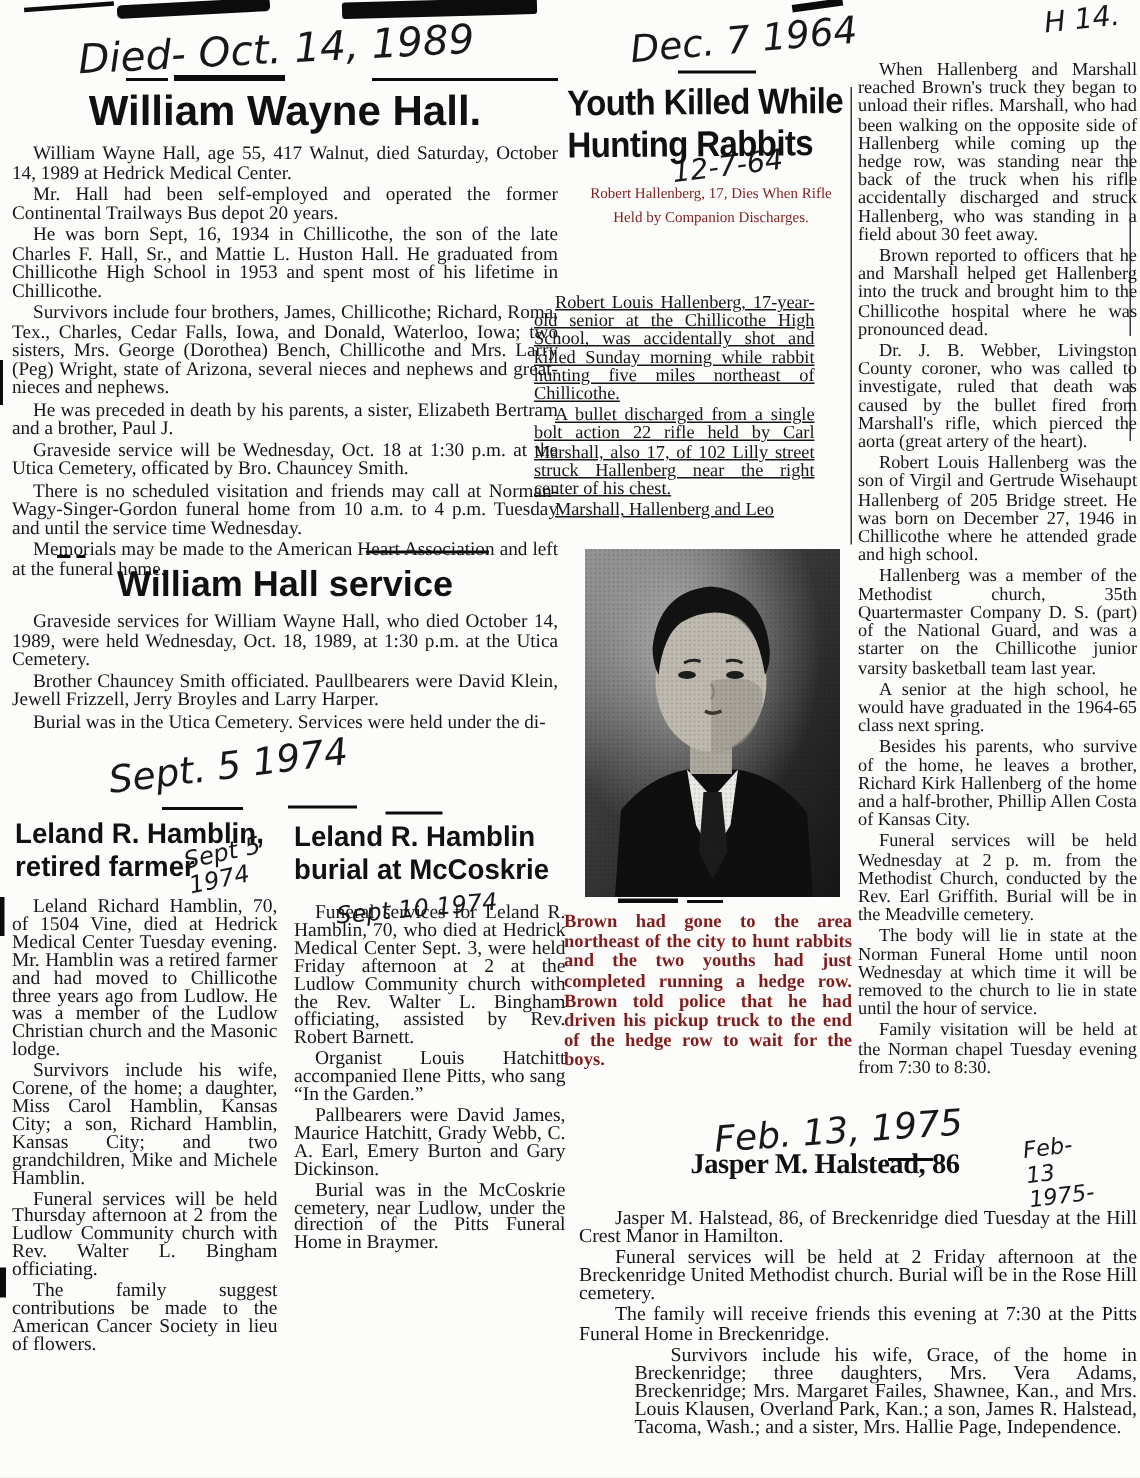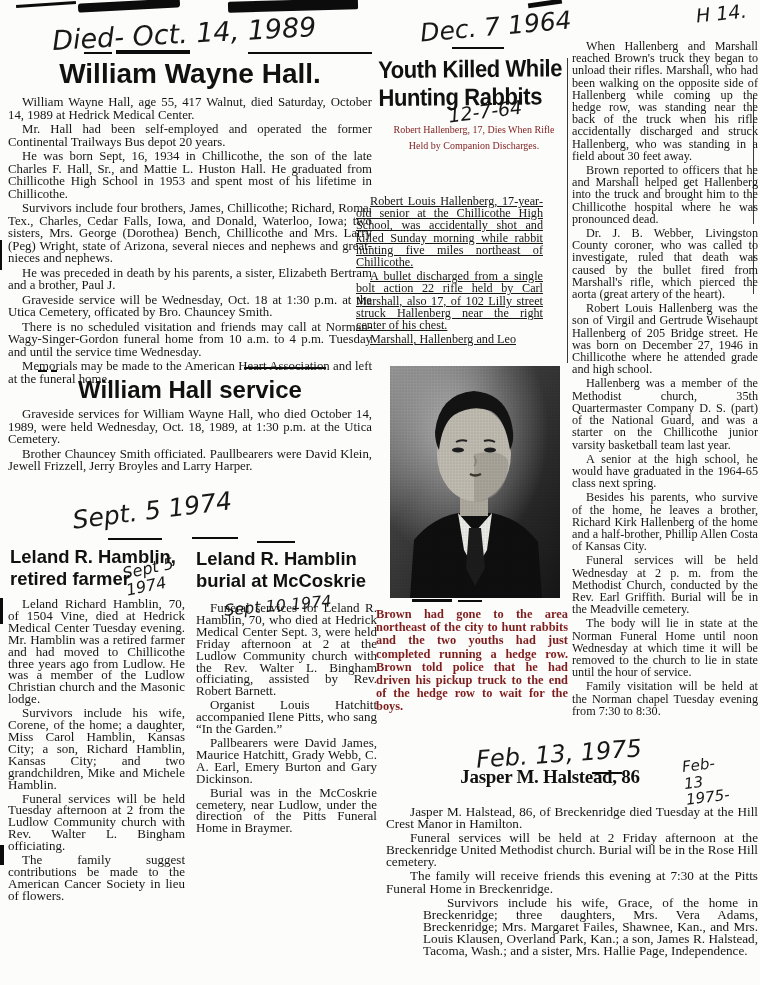--- a/index.html
+++ b/index.html
@@ -68,30 +68,31 @@
     <p>He was preceded in death by his parents, a sister, Elizabeth Bertram and a brother, Paul J.</p>
     <p>Graveside service will be Wednesday, Oct. 18 at 1:30 p.m. at the Utica Cemetery, officated by Bro. Chauncey Smith.</p>
     <p>There is no scheduled visitation and friends may call at Norman-Wagy-Singer-Gordon funeral home from 10 a.m. to 4 p.m. Tuesday and until the service time Wednesday.</p>
     <p>Memorials may be made to the American Heart Association and left at the funeral home.</p>
   </div>
 
   <div class="abs headline" style="left:8px;top:376px;width:364px;text-align:center;font-size:24px;">William Hall service</div>
   <div class="abs body-txt sz13" style="left:8px;top:408px;width:364px;">
     <p>Graveside services for William Wayne Hall, who died October 14, 1989, were held Wednesday, Oct. 18, 1989, at 1:30 p.m. at the Utica Cemetery.</p>
     <p>Brother Chauncey Smith officiated. Paullbearers were David Klein, Jewell Frizzell, Jerry Broyles and Larry Harper.</p>
+    <p>Burial was in the Utica Cemetery. Services were held under the di-</p>
   </div>
 
   <div class="abs headline twoline" style="left:10px;top:546px;width:182px;font-size:19px;transform:scaleX(0.97);transform-origin:left top;">
     <span>Leland R. Hamblin,</span><br>
     <span>retired farmer</span>
   </div>
   <div class="abs body-txt szh" style="left:8px;top:598px;width:177px;">
     <p>Leland Richard Hamblin, 70, of 1504 Vine, died at Hedrick Medical Center Tuesday evening. Mr. Hamblin was a retired farmer and had moved to Chillicothe three years ago from Ludlow. He was a member of the Ludlow Christian church and the Masonic lodge.</p>
     <p>Survivors include his wife, Corene, of the home; a daughter, Miss Carol Hamblin, Kansas City; a son, Richard Hamblin, Kansas City; and two grandchildren, Mike and Michele Hamblin.</p>
-    <p>Funeral services will be held Tuesday afternoon at 2 from the Ludlow Community church with Rev. Walter L. Bingham officiating.</p>
+    <p>Funeral services will be held Thursday afternoon at 2 from the Ludlow Community church with Rev. Walter L. Bingham officiating.</p>
     <p>The family suggest contributions be made to the American Cancer Society in lieu of flowers.</p>
   </div>
 
   <div class="abs headline twoline" style="left:196px;top:548px;width:188px;font-size:19px;transform:scaleX(0.97);transform-origin:left top;">
     <span>Leland R. Hamblin</span><br>
     <span>burial at McCoskrie</span>
   </div>
   <div class="abs body-txt szh" style="left:196px;top:602px;width:181px;">
     <p>Funeral services for Leland R. Hamblin, 70, who died at Hedrick Medical Center Sept. 3, were held Friday afternoon at 2 at the Ludlow Community church with the Rev. Walter L. Bingham officiating, assisted by Rev. Robert Barnett.</p>
     <p>Organist Louis Hatchitt accompanied Ilene Pitts, who sang “In the Garden.”</p>

